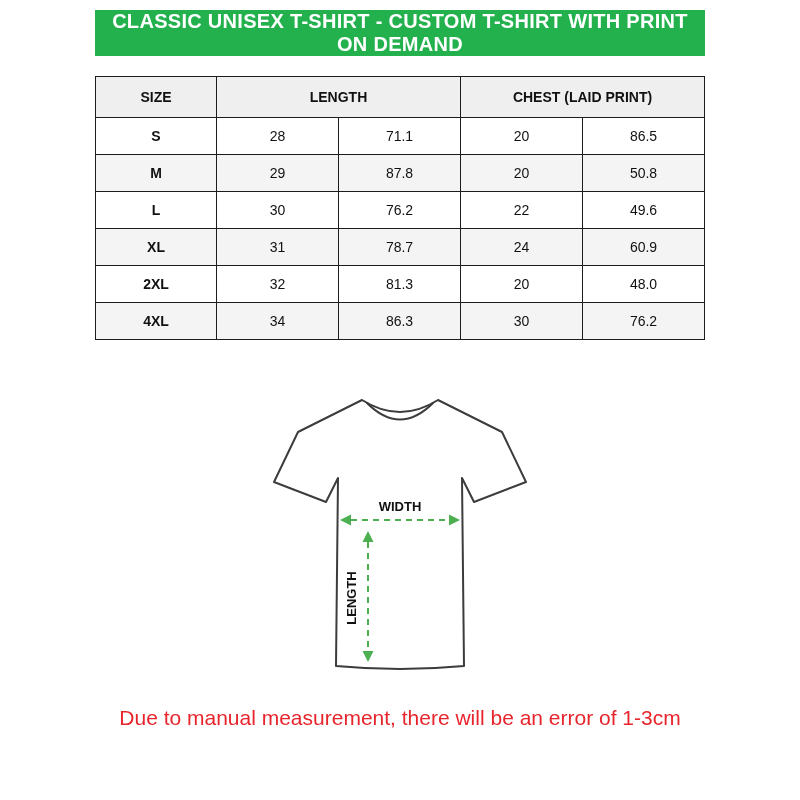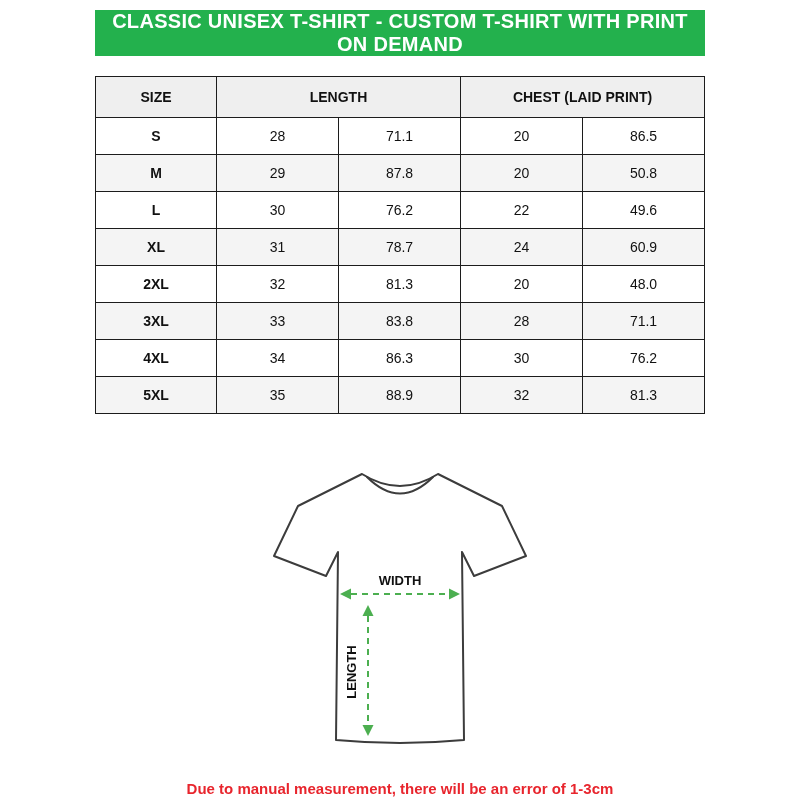--- a/index.html
+++ b/index.html
@@ -85,22 +85,22 @@
   .dim-label {
     font-family: "Liberation Sans", sans-serif;
     font-size: 13px;
     font-weight: bold;
     fill: #111111;
   }
   .note {
     margin-top: 16px;
     text-align: center;
     color: #e8252d;
-    font-weight: bold;
-    font-size: 15px;
+    font-weight: normal;
+    font-size: 21px;
   }
 </style>
 </head>
 <body>
 
 <div class="page">
 
   <header class="banner">
     <span>CLASSIC UNISEX T-SHIRT - CUSTOM T-SHIRT WITH PRINT ON DEMAND</span>
   </header>
@@ -143,39 +143,25 @@
         <td>60.9</td>
       </tr>
       <tr>
         <td class="size">2XL</td>
         <td>32</td>
         <td>81.3</td>
         <td>20</td>
         <td>48.0</td>
       </tr>
       <tr>
-        <td class="size">3XL</td>
-        <td>33</td>
-        <td>83.8</td>
-        <td>28</td>
-        <td>71.1</td>
-      </tr>
-      <tr>
         <td class="size">4XL</td>
         <td>34</td>
         <td>86.3</td>
         <td>30</td>
         <td>76.2</td>
-      </tr>
-      <tr>
-        <td class="size">5XL</td>
-        <td>35</td>
-        <td>88.9</td>
-        <td>32</td>
-        <td>81.3</td>
       </tr>
     </tbody>
   </table>
 
   <div class="diagram">
     <svg viewBox="0 0 300 320" width="300" height="320" xmlns="http://www.w3.org/2000/svg">
 
       <path class="shirt" d="M112,30
                Q150,54 188,30
                L252,62

